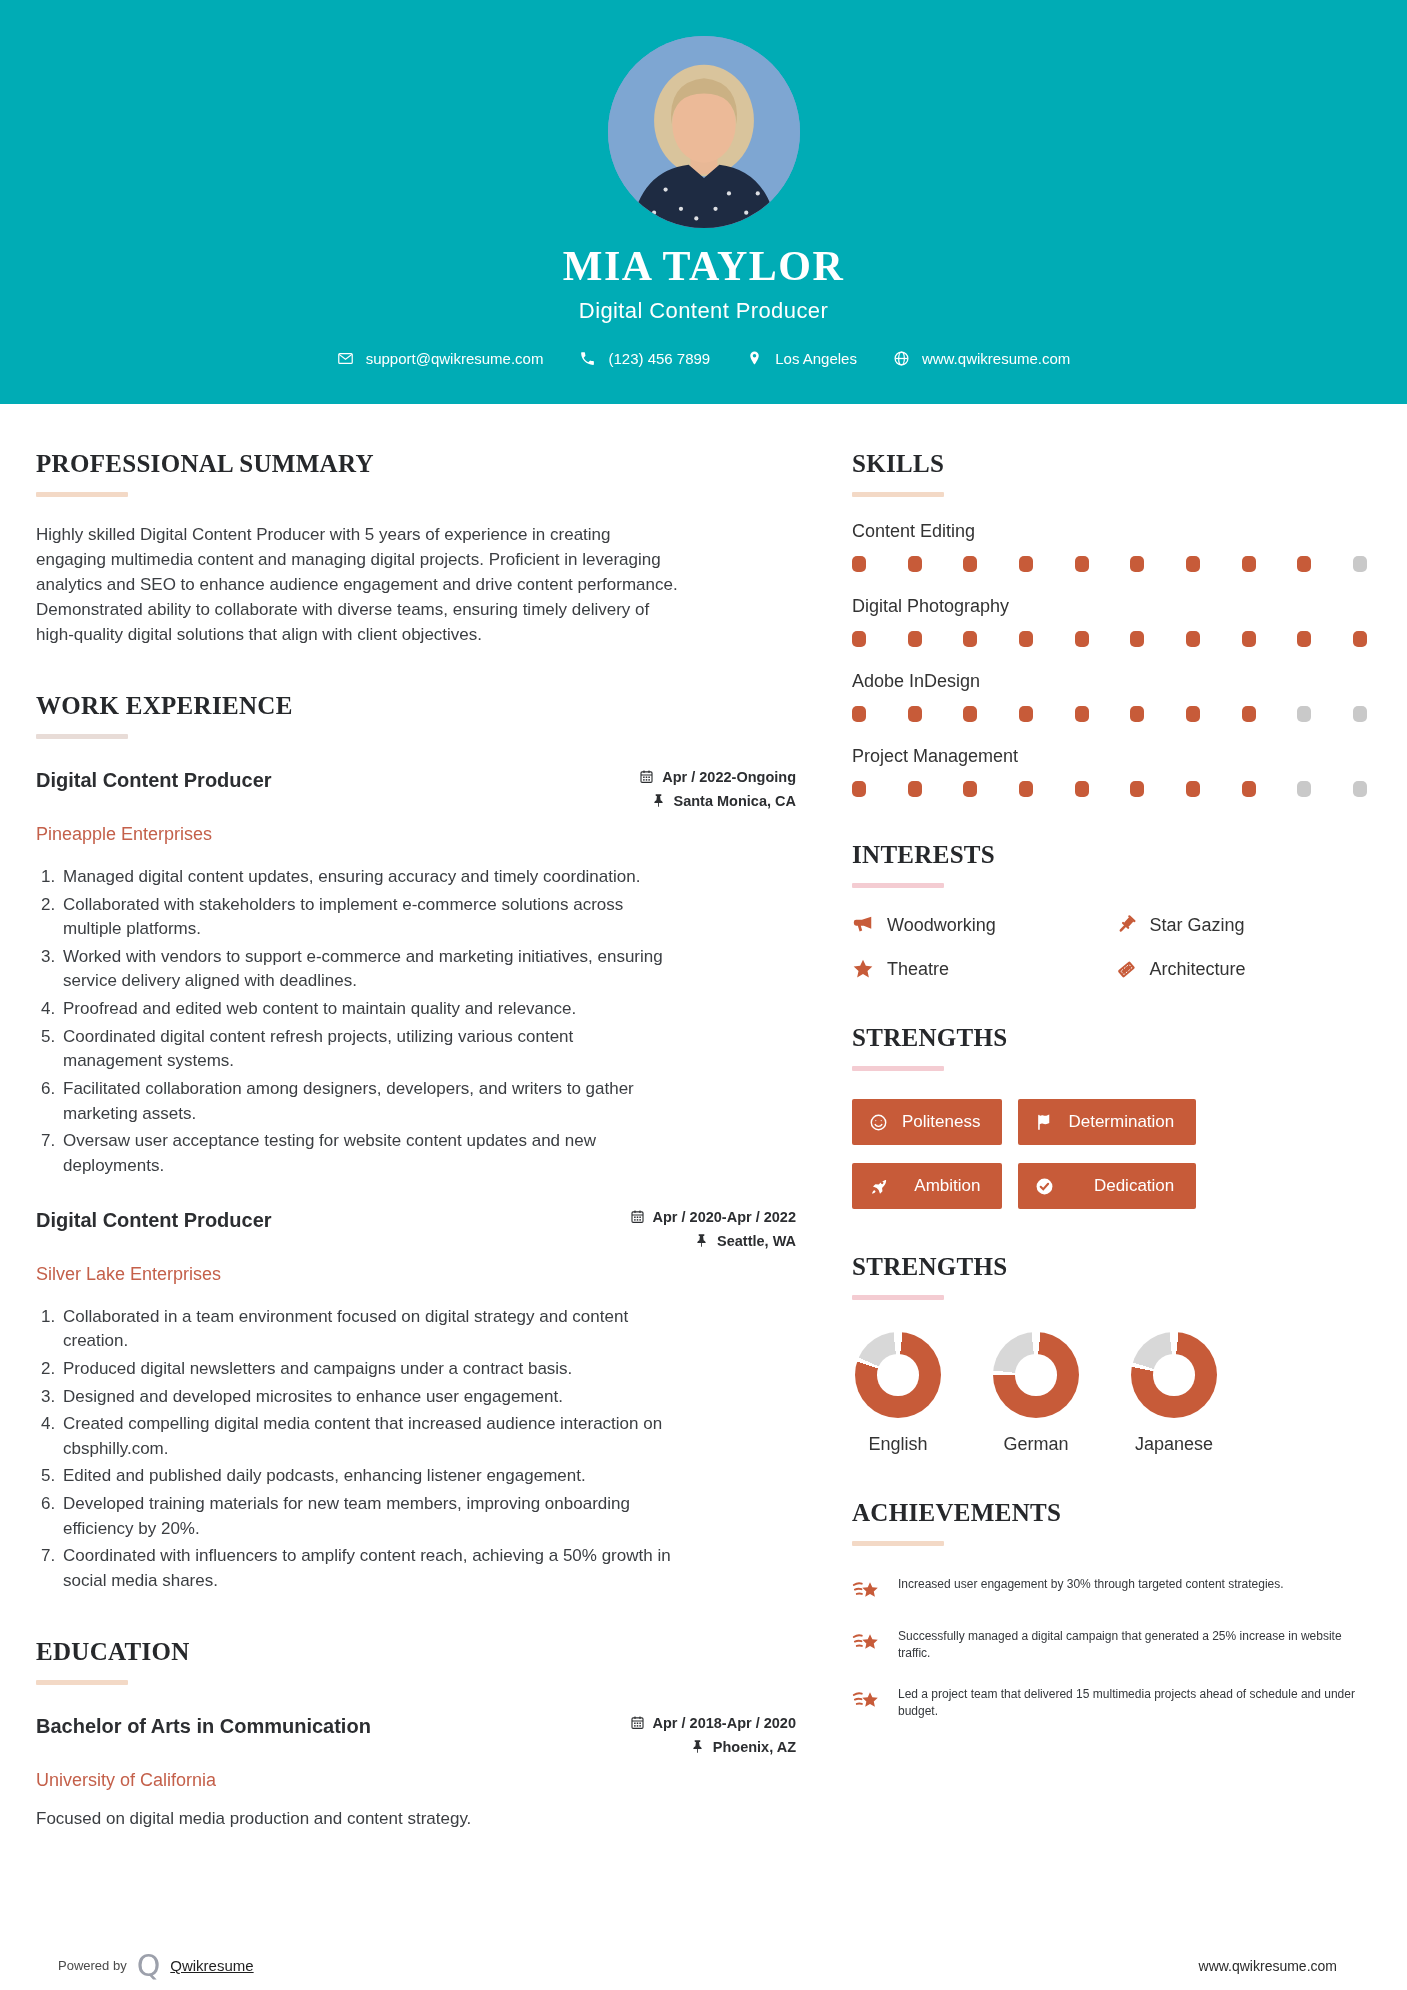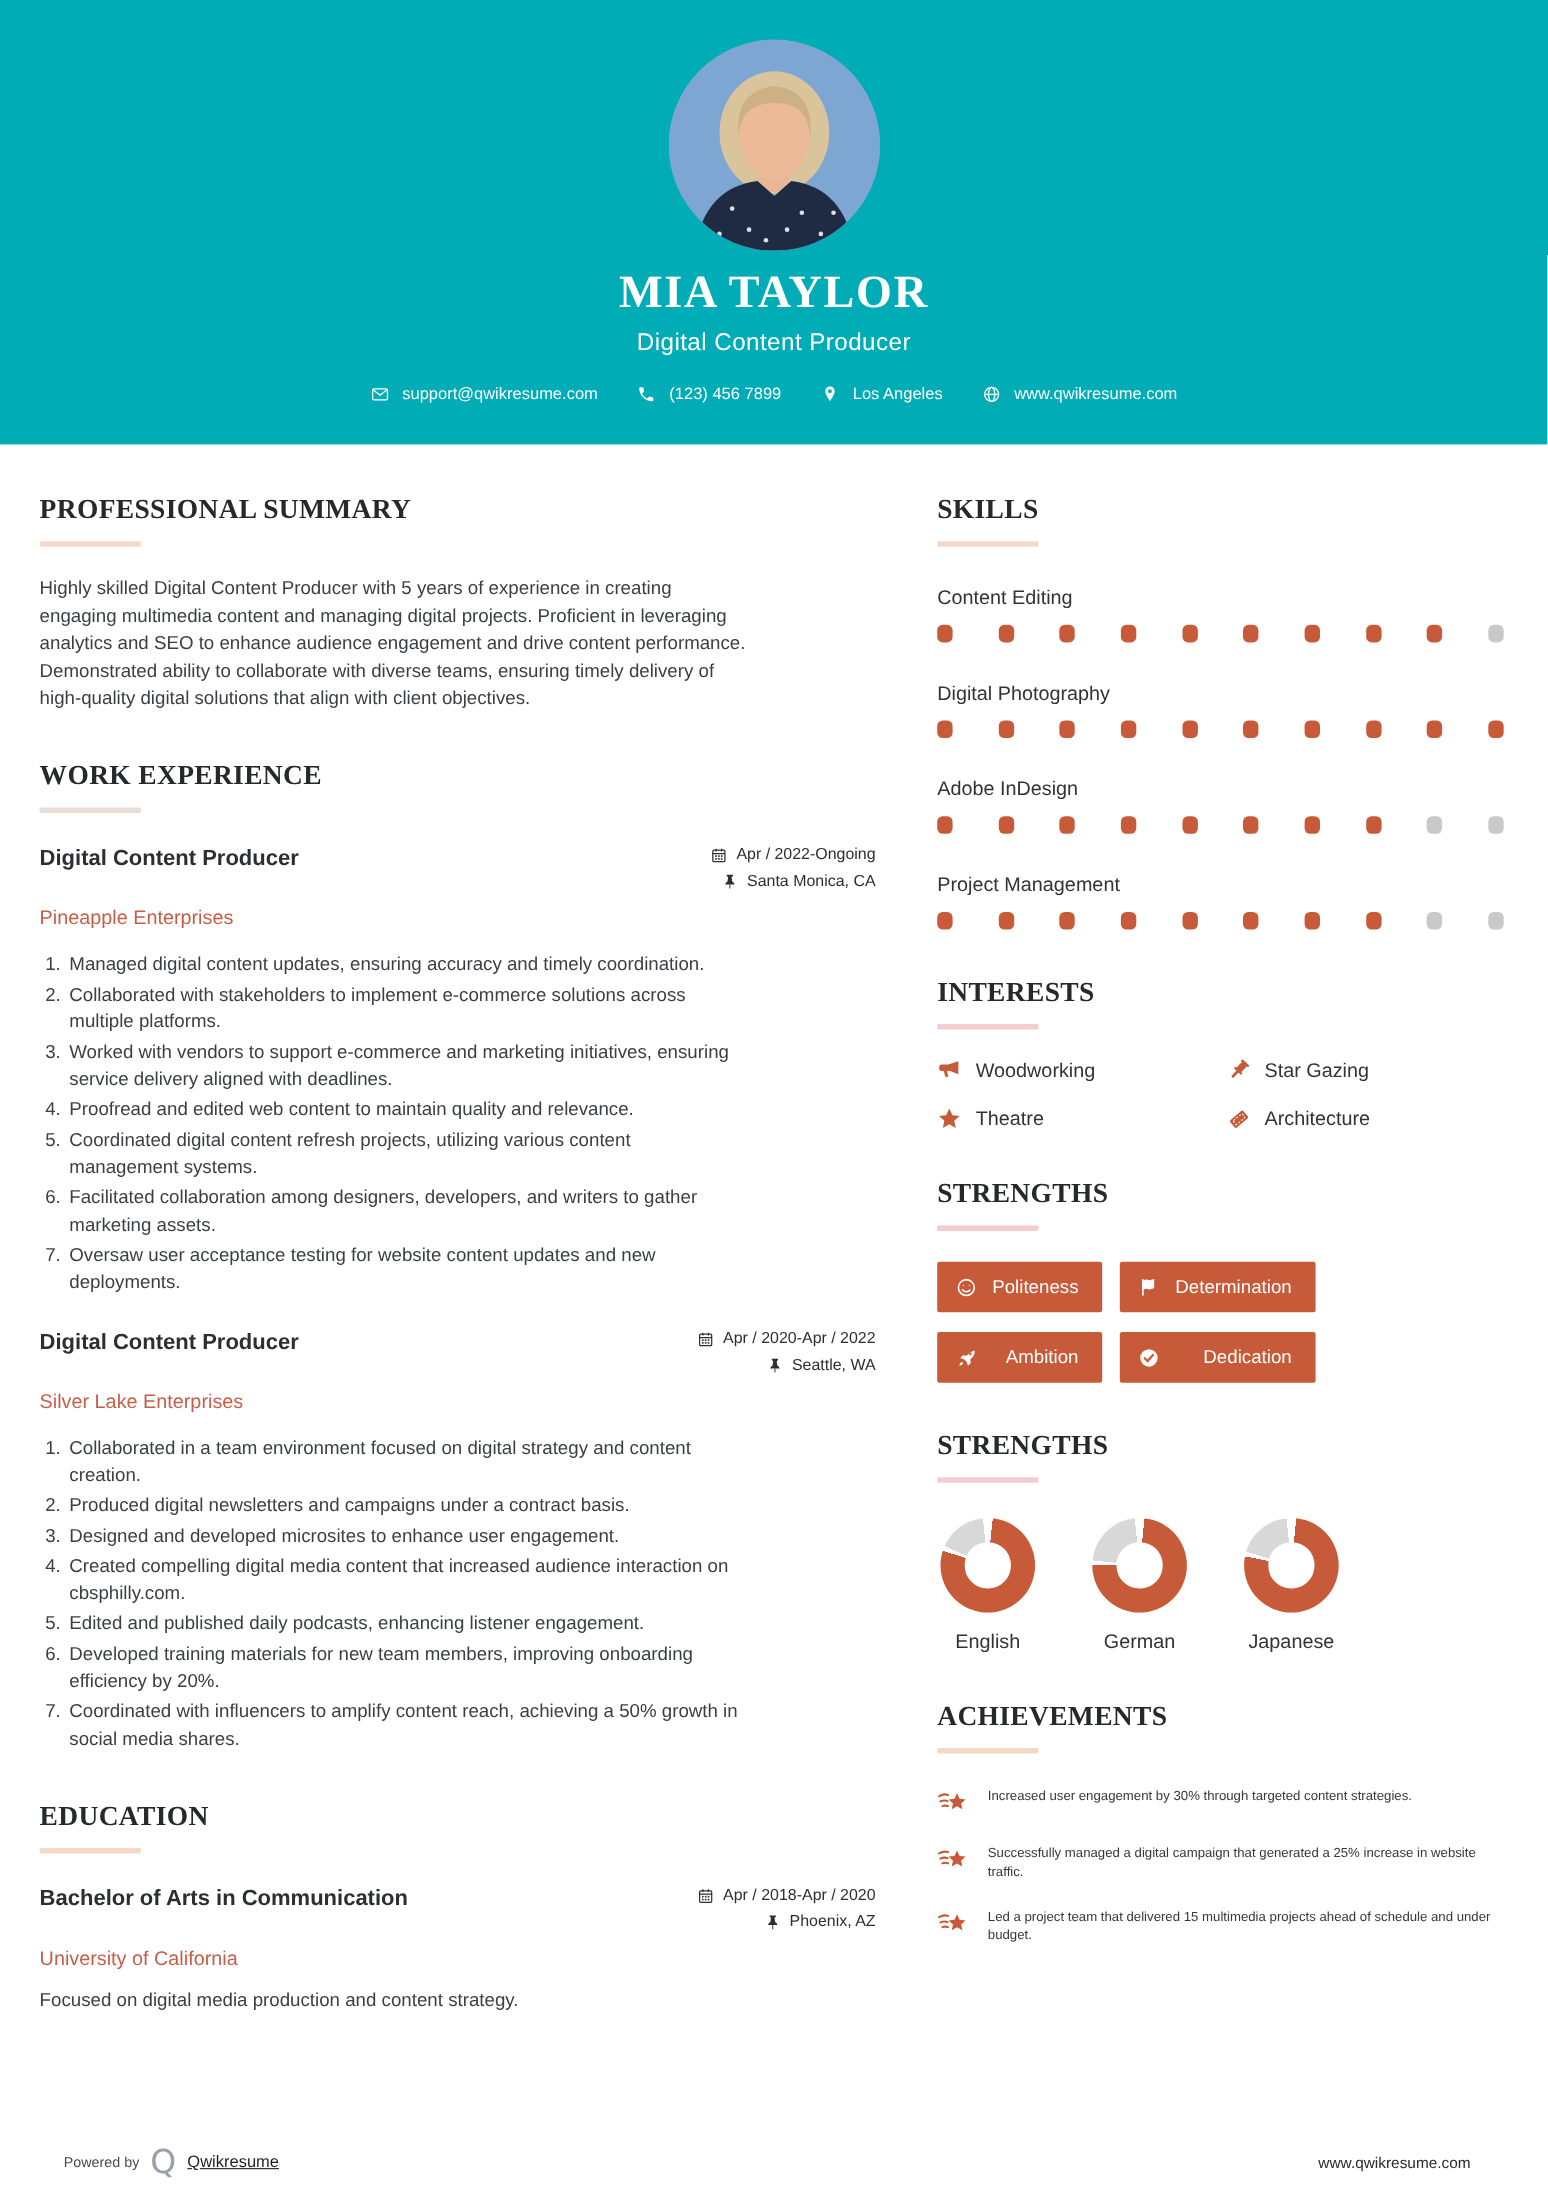--- a/index.html
+++ b/index.html
@@ -35,30 +35,30 @@
   .bar-peach{background:var(--bar-peach);}
   .bar-pink{background:var(--bar-pink);}
   .bar-gray{background:var(--bar-gray);}
 
   
   .summary-text{margin-top:26px;font-size:17px;line-height:1.47;max-width:645px;}
   .job{margin-top:30px;}
   .job-header{display:flex;justify-content:space-between;align-items:flex-start;}
   .job-title{font-size:20px;font-weight:700;color:#2C2E31;}
   .job-meta{text-align:right;font-size:14.5px;color:#2C2E31;white-space:nowrap;}
-  .meta-row{display:flex;justify-content:flex-end;align-items:flex-end;gap:8px;margin-bottom:8px;}
+  .meta-row{display:flex;justify-content:flex-end;align-items:flex-start;gap:8px;margin-bottom:8px;font-weight:bold;}
   .meta-row .micon{display:inline-flex;width:15px;height:15px;color:#2C2E31;}
   .meta-row .micon svg{width:100%;height:100%;}
   .company{color:var(--company);font-size:18px;margin-top:7px;}
   .bullets{margin:20px 0 0;padding-left:24px;max-width:640px;font-size:17px;line-height:1.45;}
   .bullets li{margin-bottom:3px;padding-left:3px;}
   .edu-note{margin-top:18px;font-size:17px;}
 
   
-  .skill{margin-top:36px;}
+  .skill{margin-top:24px;}
   .skill-name{font-size:18px;color:#333;}
   .dots{display:flex;justify-content:space-between;margin-top:14px;}
   .dot{width:14px;height:16px;border-radius:5px;}
   .dot.on{background:var(--accent);}
   .dot.off{background:var(--dot-gray);}
 
   .interests-grid{display:grid;grid-template-columns:1fr 1fr;gap:22px 10px;margin-top:26px;}
   .interest{display:flex;align-items:center;gap:13px;font-size:18px;color:#333;}
   .ic-orange{display:inline-flex;width:22px;height:22px;flex:0 0 22px;}
   .ic-orange svg{width:100%;height:100%;fill:var(--accent);}

